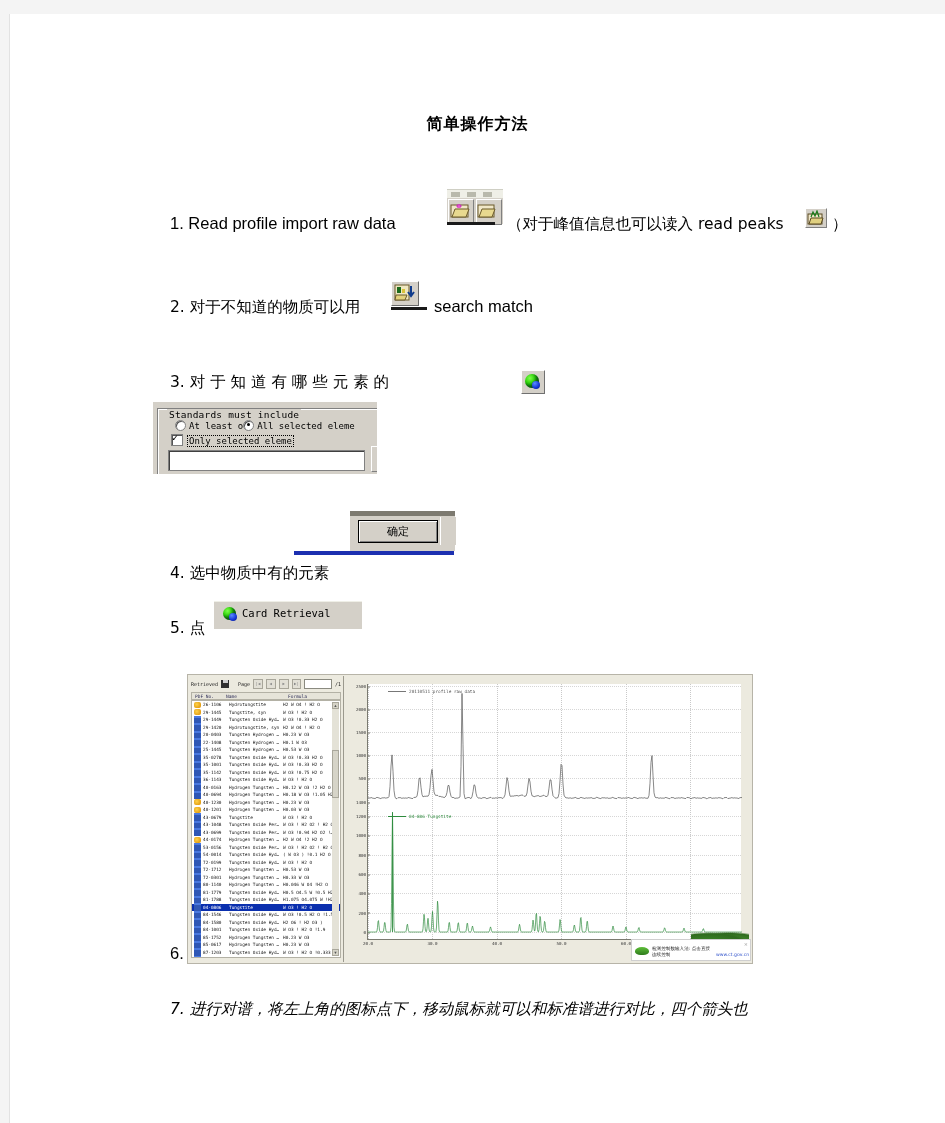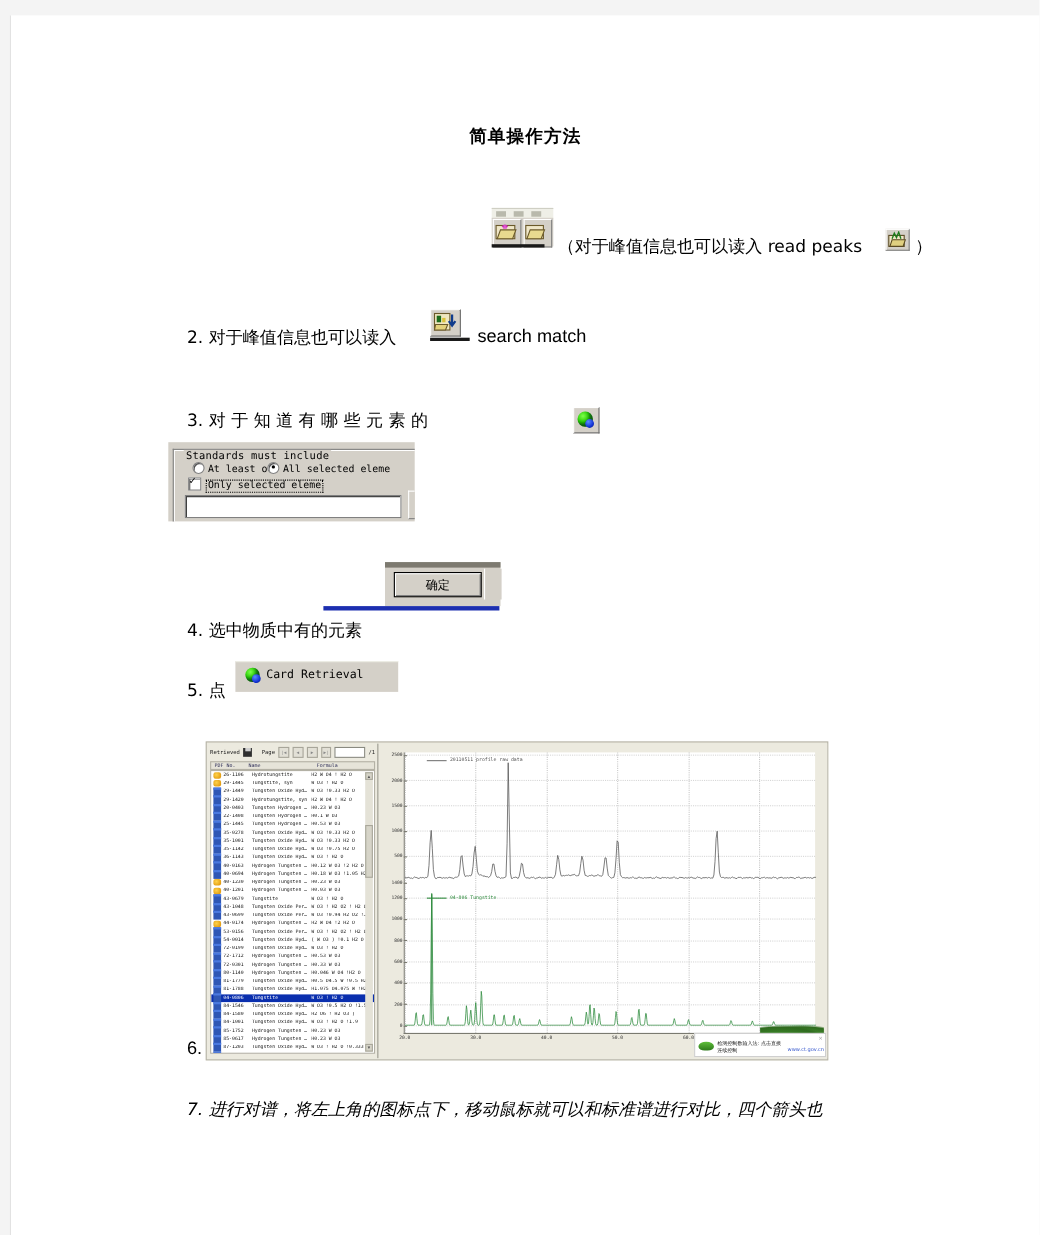--- a/index.html
+++ b/index.html
@@ -314,20 +314,24 @@
                radial-gradient(ellipse at 65% 60%, #4f9c35 0%, #2f6b1f 60%, rgba(47,107,31,0) 72%);
   }
 </style>
 </head>
 <body>
 
 <div class="page">
 
   <div class="doc-title">简单操作方法</div>
 
+  <div class="line" style="left:160px; top:200px;">
+    <span>1.</span>
+    <span>Read profile import    raw data</span>
+  </div>
   <div id="read-profile-cluster">
     <div class="strip">
       <div class="tick" style="left:4px;"></div>
       <div class="tick" style="left:20px;"></div>
       <div class="tick" style="left:36px;"></div>
     </div>
     <div class="btns">
       <div class="sub">
         <svg width="22" height="20" viewBox="0 0 22 20">
           <rect x="2" y="5" width="17" height="12" fill="#f0e7c8" stroke="#6b5a2a"></rect>
@@ -352,21 +356,21 @@
         <rect x="1" y="4" width="14" height="10" fill="#f0e7c8" stroke="#5a4a22"></rect>
         <path d="M2 14 L4 8 L16 8 L14 14 Z" fill="#e0d080" stroke="#5a4a22"></path>
         <path d="M4 7 L6 2 L8 6 L10 1 L12 7" fill="none" stroke="#1a7a1a" stroke-width="1.2"></path>
       </svg>
     </span>
   </span>
   <div class="line cn" style="left:822px; top:200px;">）</div>
 
   <div class="line cn" style="left:160px; top:283px;">
     <span>2.</span>
-    <span>对于峰值信息也可以读入</span>
+    <span>对于不知道的物质可以用</span>
   </div>
   <div id="search-match-icon">
     <div class="body">
       <svg width="26" height="23" viewBox="0 0 26 23">
         <rect x="3" y="3" width="14" height="15" fill="#efe7c0" stroke="#6b5a2a"></rect>
         <rect x="5" y="5" width="4" height="6" fill="#1c6b1c"></rect>
         <rect x="10" y="7" width="3" height="4" fill="#d9c23a"></rect>
         <path d="M4 13 L15 13 L13 18 L3 18 Z" fill="#e3d27c" stroke="#6b5a2a"></path>
         <path d="M19 4 L19 13 M16 10 L19 14 L22 10" stroke="#103c8c" stroke-width="2" fill="none"></path>
       </svg>

